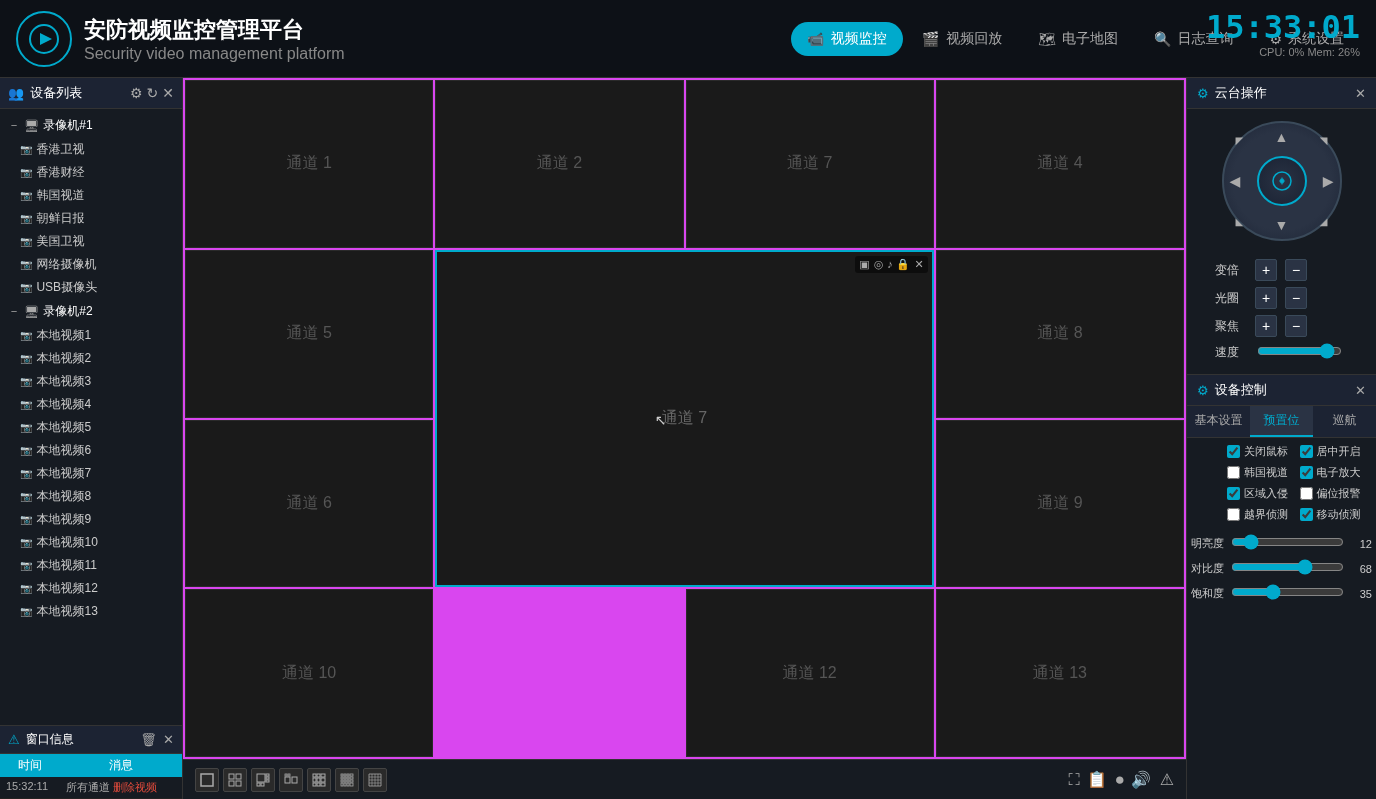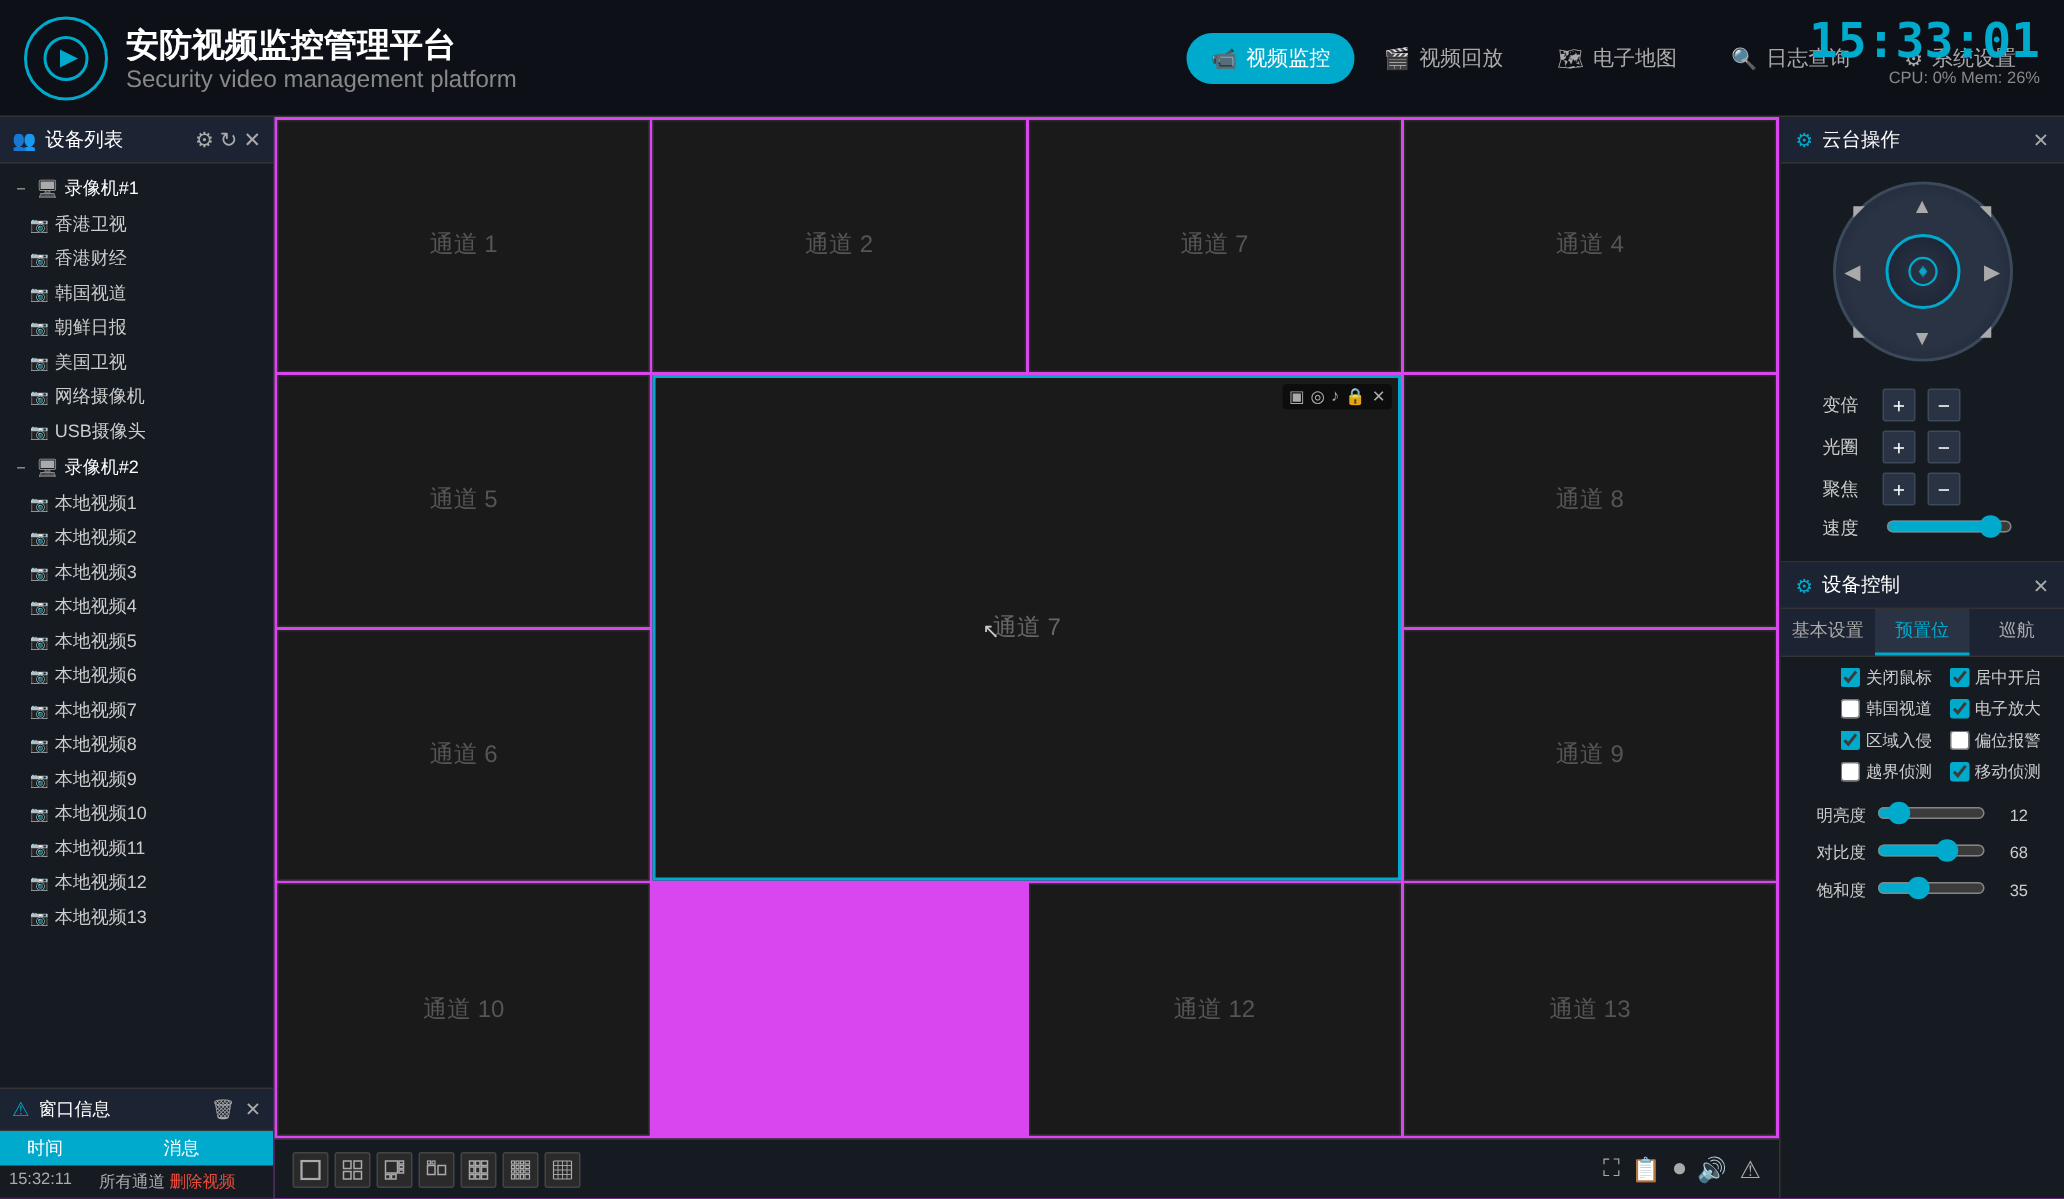--- a/index.html
+++ b/index.html
@@ -96,21 +96,21 @@
 
     
     .device-control { flex: 1; overflow-y: auto; }
     .tab-bar { display: flex; background: #1c2333; border-bottom: 1px solid #333; }
     .tab-item { flex: 1; padding: 6px 4px; text-align: center; color: #aaa; font-size: 12px; cursor: pointer; border-bottom: 2px solid transparent; }
     .tab-item.active { color: #00aacc; border-bottom-color: #00aacc; background: #2a3344; }
     .checkbox-grid { padding: 6px 8px; }
     .checkbox-row { display: flex; align-items: center; margin-bottom: 6px; gap: 4px; margin-left: 32px; }
     .checkbox-row label { font-size: 11px; color: #ccc; flex: 1; display: flex; align-items: center; gap: 4px; cursor: pointer; }
     .checkbox-row label input { accent-color: #00aacc; }
-    .slider-row { display: flex; align-items: center; margin-bottom: 6px; padding: 0 24px; }
+    .slider-row { display: flex; align-items: center; margin-bottom: 6px; padding: 0 4px; }
     .slider-label { color: #ccc; font-size: 11px; width: 36px; }
     .slider-track { flex: 1; margin: 0 4px; }
     .slider-value { color: #ccc; font-size: 11px; width: 24px; text-align: right; }
 
     
     ::-webkit-scrollbar { width: 4px; }
     ::-webkit-scrollbar-track { background: #1a1a2e; }
     ::-webkit-scrollbar-thumb { background: #3a4a5a; border-radius: 2px; }
   </style>
 </head>

